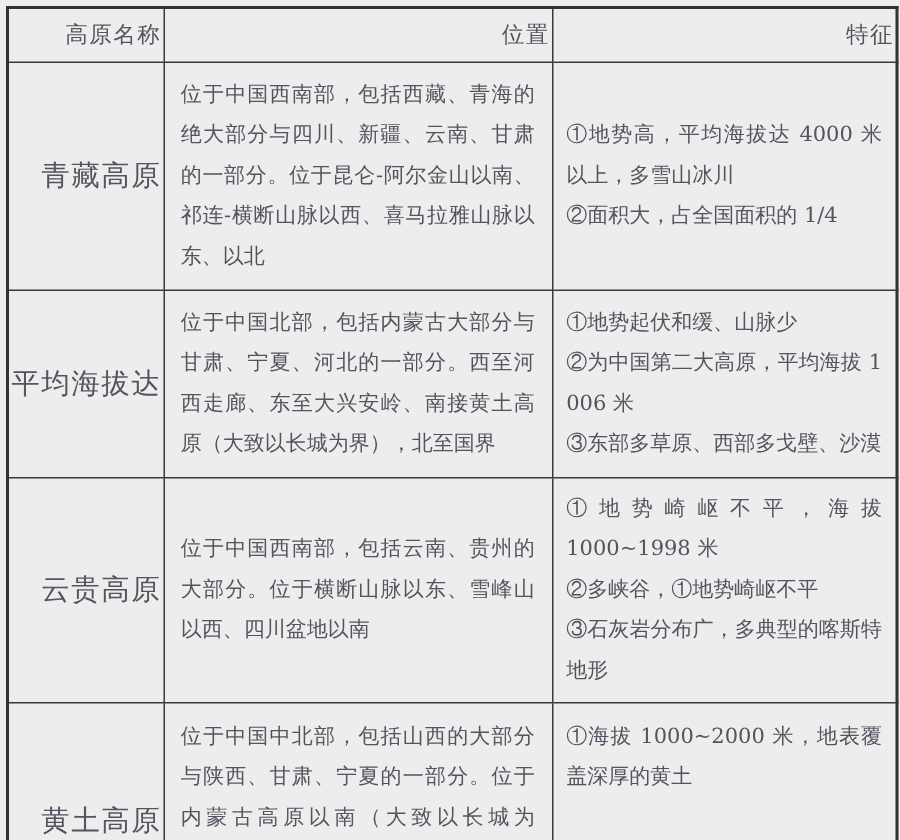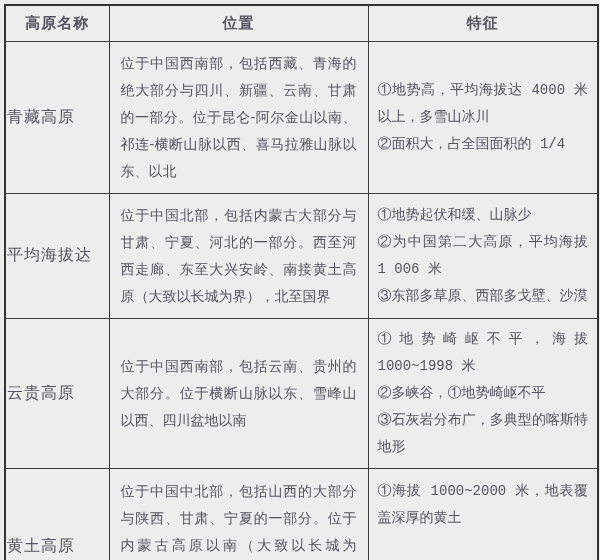--- a/index.html
+++ b/index.html
@@ -23,45 +23,44 @@
     background: #ededed;
     border: 2px solid #323232;
   }
   th, td {
     border: 1px solid #3a3a3a;
     overflow: hidden;
   }
   th.header-cell {
     height: 36px;
     font-size: 15px;
-    font-weight: bold;
-    text-align: center;
+    font-weight: normal;
+    text-align: right;
     vertical-align: middle;
     letter-spacing: 1px;
   }
   td.name-cell {
-    text-align: left;
+    text-align: right;
     vertical-align: middle;
-    font-size: 16px;
+    font-size: 19px;
     letter-spacing: 1px;
   }
   td.loc-cell {
     padding: 8px 11px;
     font-size: 14px;
     line-height: 27px;
     text-align: justify;
     vertical-align: middle;
   }
   td.feat-cell {
     padding: 4px 9px;
     font-size: 14px;
     line-height: 27px;
     text-align: left;
     vertical-align: middle;
-    font-family: Liberation Mono, monospace;
   }
   .feat-line { text-align: justify; }
   tr.r1 > td { height: 142px; }
   tr.r2 > td { height: 111px; }
   tr.r3 > td { height: 150px; }
   tr.r4 > td { height: 158px; }
   tr.r4 > td.loc-cell,
   tr.r4 > td.feat-cell {
     vertical-align: top;
     padding-top: 9px;

